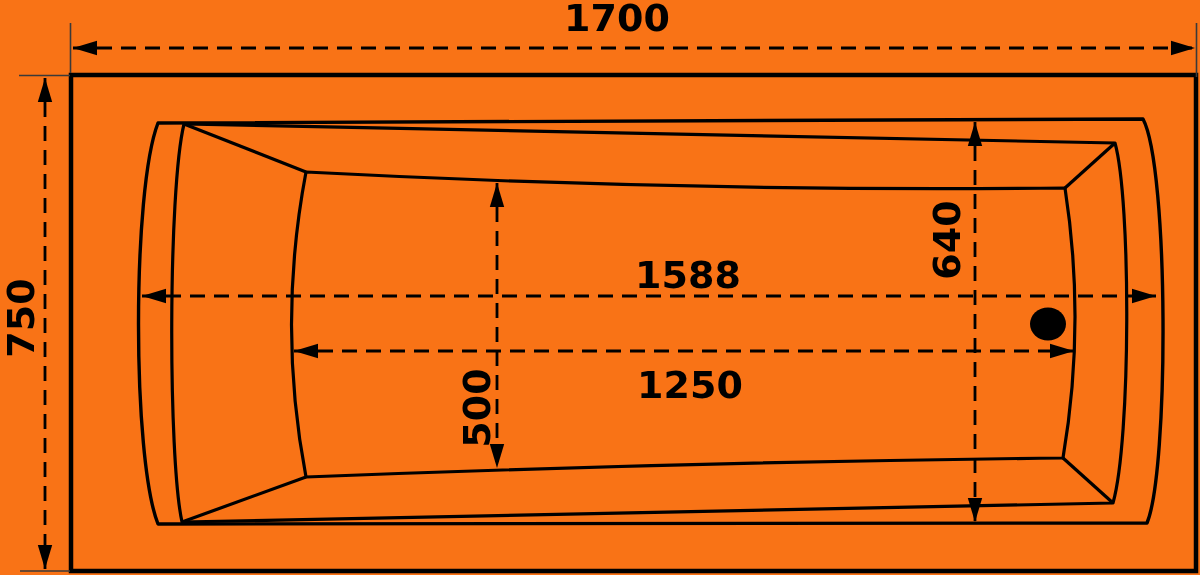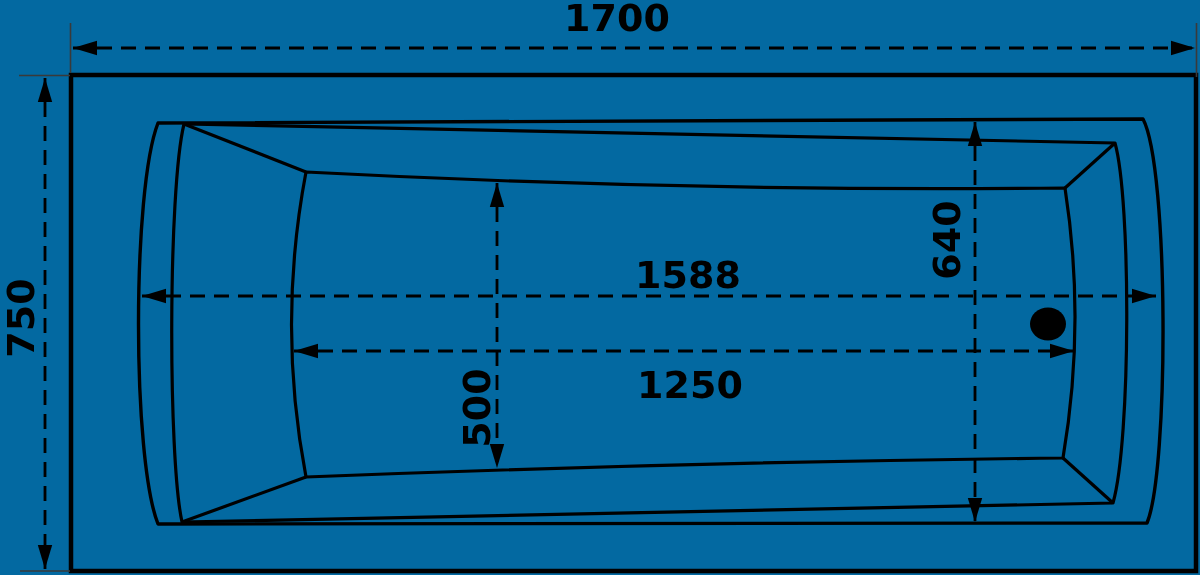--- a/index.html
+++ b/index.html
@@ -1,19 +1,19 @@
 <!DOCTYPE html>
 <html><head>
 <meta charset="utf-8">
 <style>
   html,body{margin:0;padding:0;background:#fff;}
   .stage{
     position:relative;
     width:1200px;height:575px;
-    background:#0369a1;
+    background:#f97316;
     font-family:"DejaVu Sans", sans-serif;
     overflow:hidden;
   }
   svg{display:block;}
   .dim-label{
     font-family:"DejaVu Sans", sans-serif;
     font-weight:bold;
     font-size:38px;
     fill:#000;
   }

